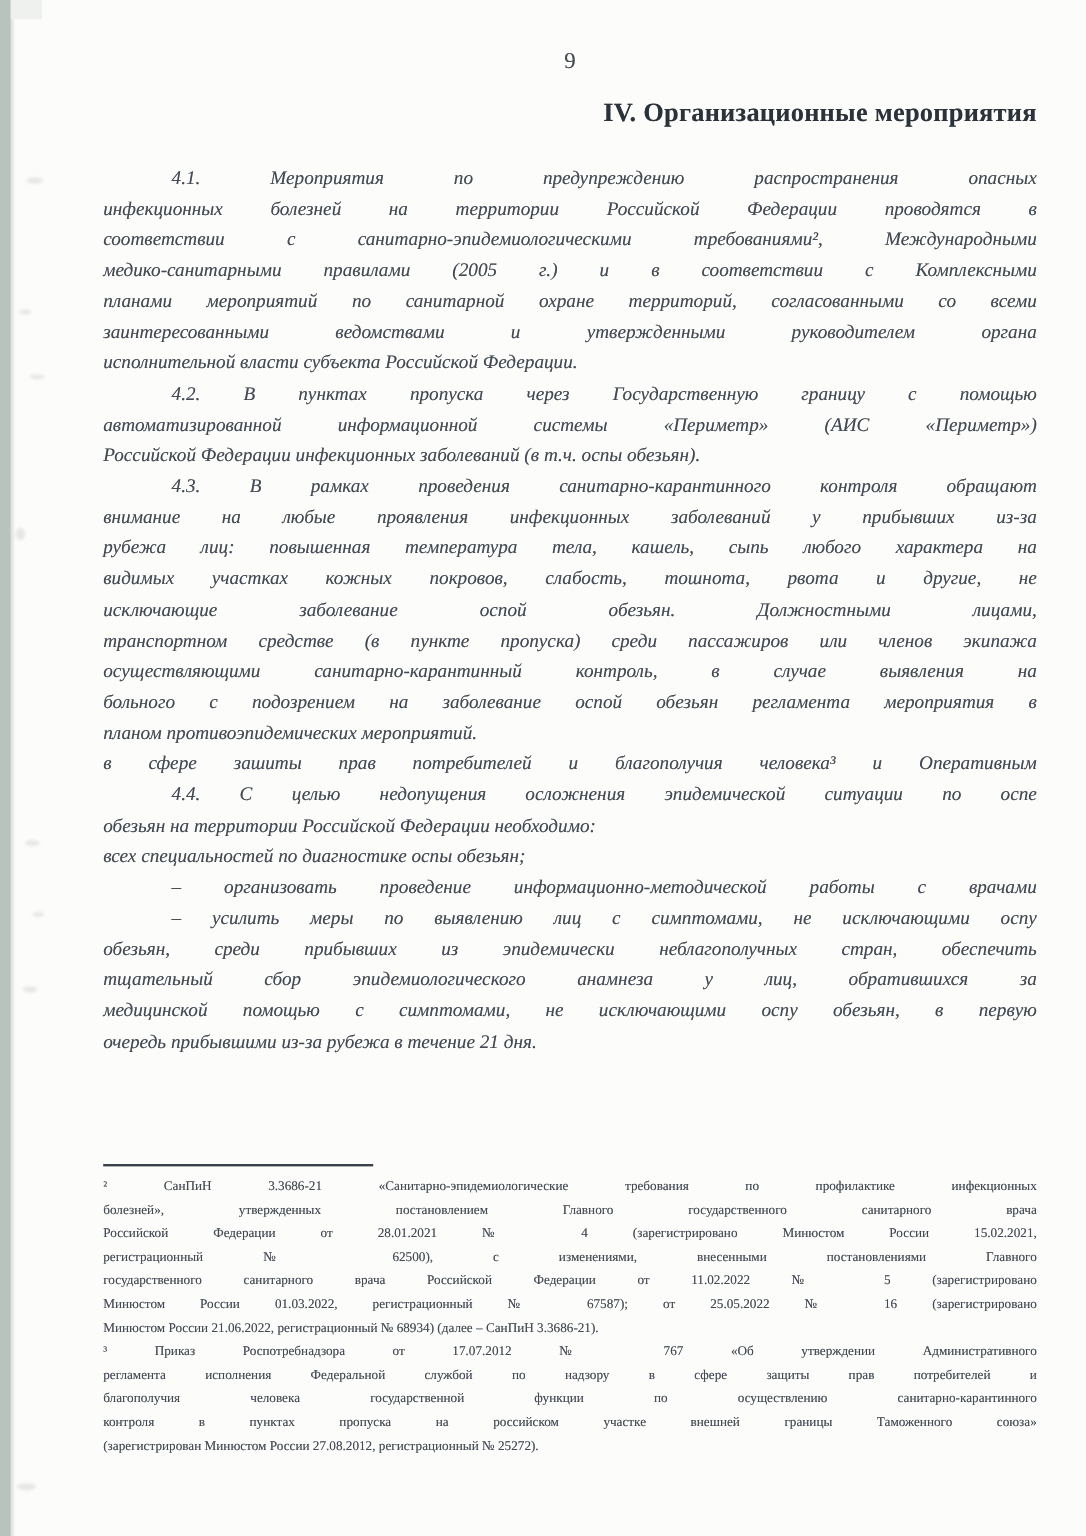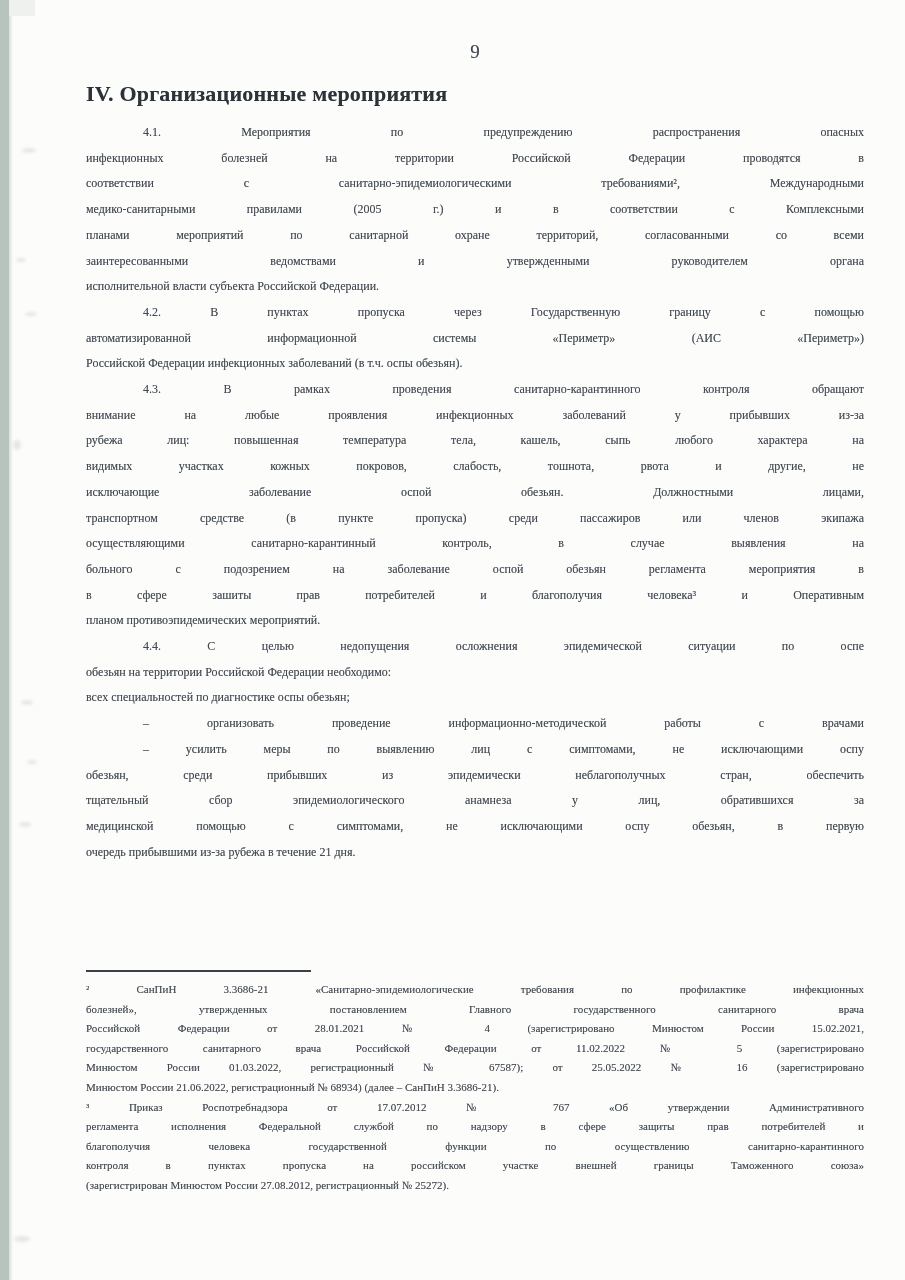--- a/index.html
+++ b/index.html
@@ -25,26 +25,26 @@
     background:linear-gradient(90deg, #d9dfda, rgba(252,252,251,0));}
   .scan-edge-cap{position:absolute;left:9px;top:0;width:26px;height:16px;background:#eef1ee;}
   .smudge{position:absolute;background:#97a19b;opacity:.22;border-radius:50%;filter:blur(1.5px);}
 
   .page-number{
     position:absolute;top:40px;left:86px;width:778px;
     text-align:center;font-size:19px;line-height:24px;color:var(--ink);
   }
   .heading{
     position:absolute;top:80px;left:86px;width:778px;margin:0;
-    text-align:left;font-size:22px;line-height:28px;font-weight:bold;
+    text-align:right;font-size:22px;line-height:28px;font-weight:bold;
     color:var(--heading-ink);letter-spacing:.2px;
   }
   .body-text{
-    position:absolute;top:120px;left:86px;width:778px;
-    font-size:12px;line-height:25.7px;
+    position:absolute;top:136px;left:86px;width:778px;
+    font-size:16px;line-height:25.7px;font-style:italic;
   }
   .line{text-align:justify;text-align-last:justify;}
   .line.first{text-indent:57px;}
   .line.last{text-align-last:left;}
   .fn-rule{position:absolute;top:970px;left:86px;width:225px;height:0;
     border-top:2px solid var(--rule-ink);}
   .footnotes{
     position:absolute;top:980px;left:86px;width:778px;
     font-size:11px;line-height:19.6px;
   }
@@ -87,22 +87,22 @@
       </div>
       <div class="para">
         <div class="line first">4.3. В рамках проведения санитарно-карантинного контроля обращают</div>
         <div class="line">внимание на любые проявления инфекционных заболеваний у прибывших из-за</div>
         <div class="line">рубежа лиц: повышенная температура тела, кашель, сыпь любого характера на</div>
         <div class="line">видимых участках кожных покровов, слабость, тошнота, рвота и другие, не</div>
         <div class="line">исключающие заболевание оспой обезьян. Должностными лицами,</div>
         <div class="line">транспортном средстве (в пункте пропуска) среди пассажиров или членов экипажа</div>
         <div class="line">осуществляющими санитарно-карантинный контроль, в случае выявления на</div>
         <div class="line">больного с подозрением на заболевание оспой обезьян регламента мероприятия в</div>
+        <div class="line last">планом противоэпидемических мероприятий.</div>
         <div class="line">в сфере зашиты прав потребителей и благополучия человека³ и Оперативным</div>
-        <div class="line last">планом противоэпидемических мероприятий.</div>
       </div>
       <div class="para">
         <div class="line first">4.4. С целью недопущения осложнения эпидемической ситуации по оспе</div>
         <div class="line last">обезьян на территории Российской Федерации необходимо:</div>
       </div>
       <div class="para">
         <div class="line last">всех специальностей по диагностике оспы обезьян;</div>
         <div class="line first">– организовать проведение информационно-методической работы с врачами</div>
       </div>
       <div class="para">
@@ -113,20 +113,21 @@
         <div class="line last">очередь прибывшими из-за рубежа в течение 21 дня.</div>
       </div>
     </div>
 
   <div class="fn-rule"></div>
   <div class="footnotes">
       <div class="para">
         <div class="line first">² СанПиН 3.3686-21 «Санитарно-эпидемиологические требования по профилактике инфекционных</div>
         <div class="line">болезней», утвержденных постановлением Главного государственного санитарного врача</div>
         <div class="line">Российской Федерации от 28.01.2021 № 4 (зарегистрировано Минюстом России 15.02.2021,</div>
+        <div class="line">регистрационный № 62500), с изменениями, внесенными постановлениями Главного</div>
         <div class="line">государственного санитарного врача Российской Федерации от 11.02.2022 № 5 (зарегистрировано</div>
         <div class="line">Минюстом России 01.03.2022, регистрационный № 67587); от 25.05.2022 № 16 (зарегистрировано</div>
         <div class="line last">Минюстом России 21.06.2022, регистрационный № 68934) (далее – СанПиН 3.3686-21).</div>
       </div>
       <div class="para">
         <div class="line first">³ Приказ Роспотребнадзора от 17.07.2012 № 767 «Об утверждении Административного</div>
         <div class="line">регламента исполнения Федеральной службой по надзору в сфере защиты прав потребителей и</div>
         <div class="line">благополучия человека государственной функции по осуществлению санитарно-карантинного</div>
         <div class="line">контроля в пунктах пропуска на российском участке внешней границы Таможенного союза»</div>
         <div class="line last">(зарегистрирован Минюстом России 27.08.2012, регистрационный № 25272).</div>

